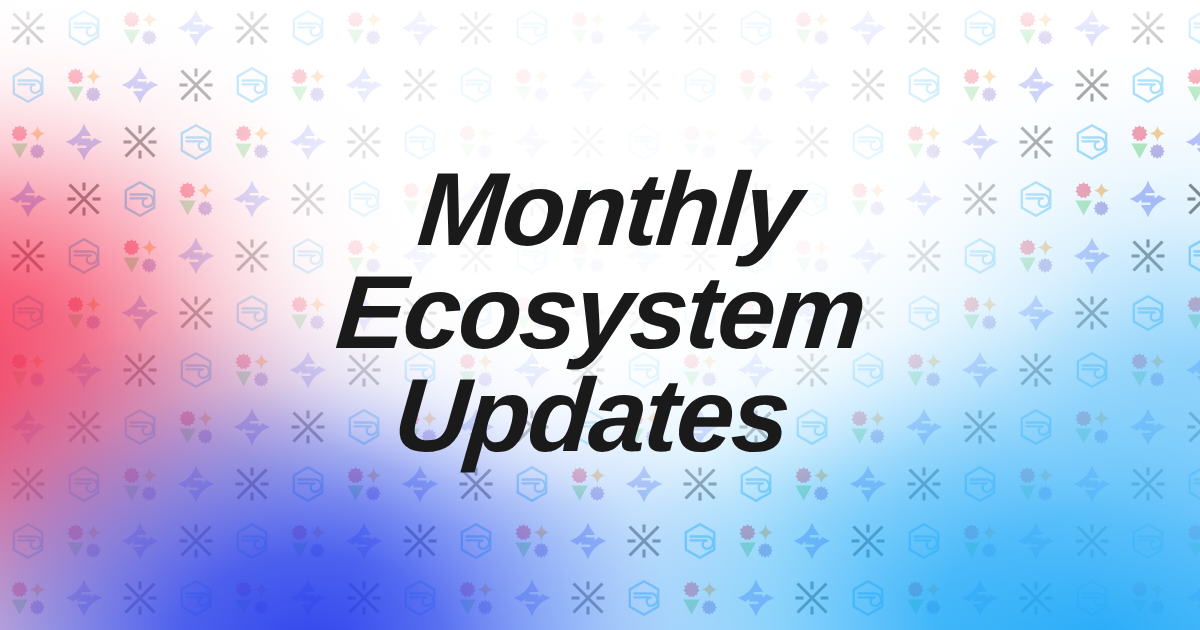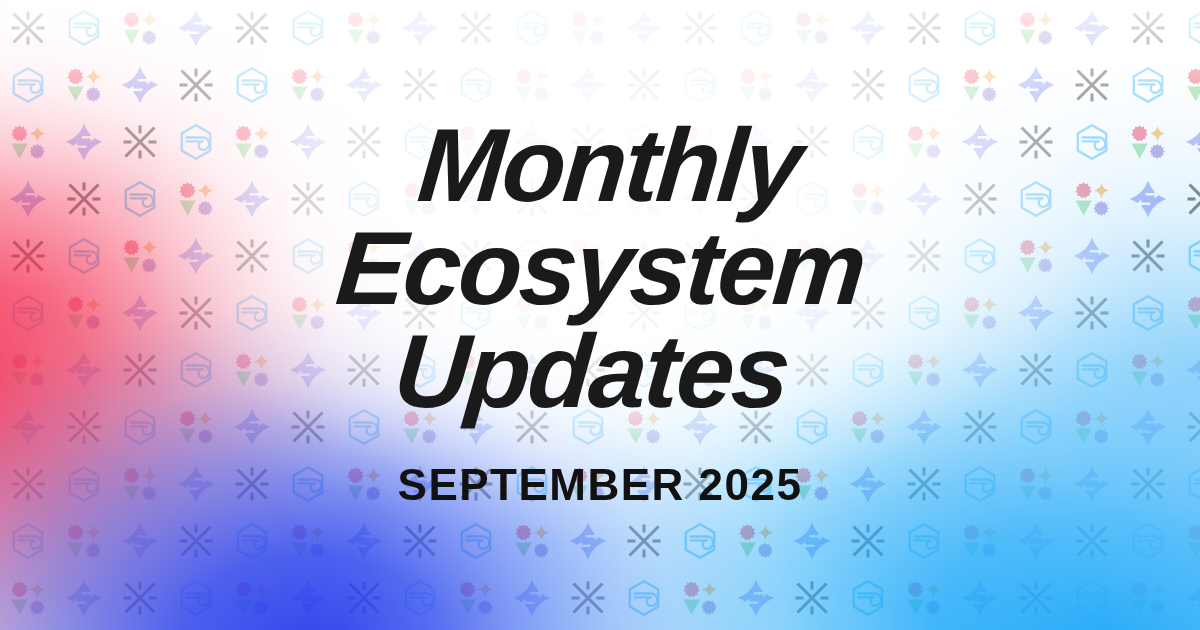--- a/index.html
+++ b/index.html
@@ -2069,16 +2069,15 @@
   <div class="grad" id="grad-cyan2"></div>
   <div class="grad" id="glow"></div>
   <div class="grad" id="glow-top"></div>
 
   <div id="content">
     <h1 id="headline">
       <span class="hl-line">Monthly</span>
       <span class="hl-line">Ecosystem</span>
       <span class="hl-line">Updates</span>
     </h1>
-    <div id="subtitle">SEPTEMBER 2025</div>
   </div>
 
 </div>
 
 </body></html>

